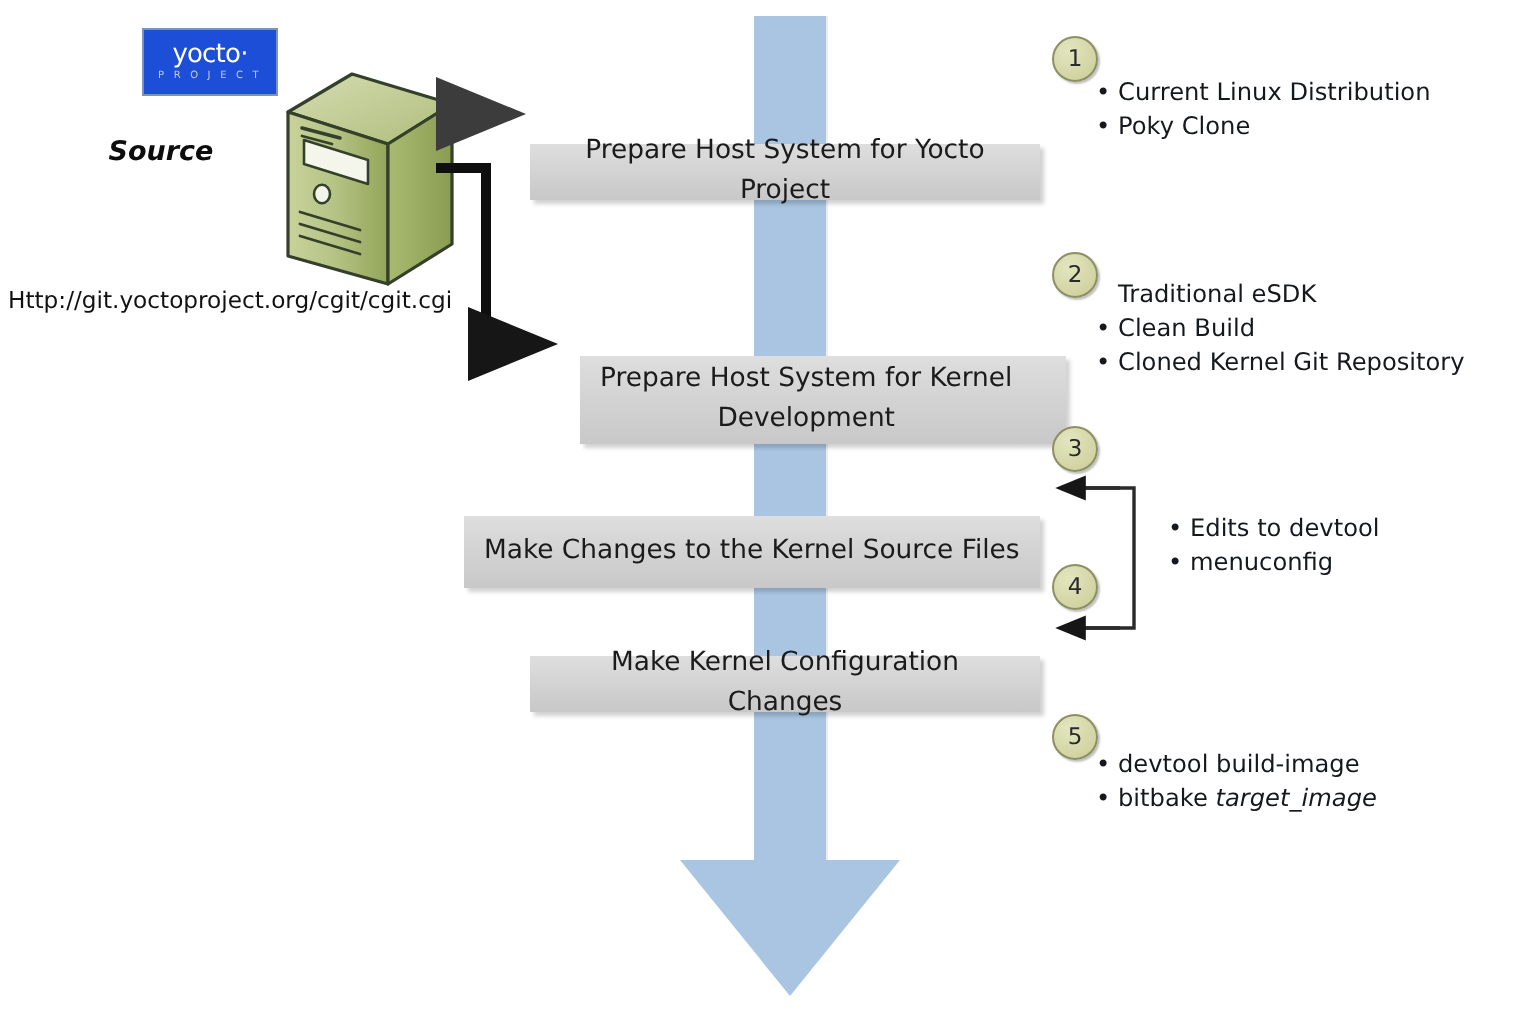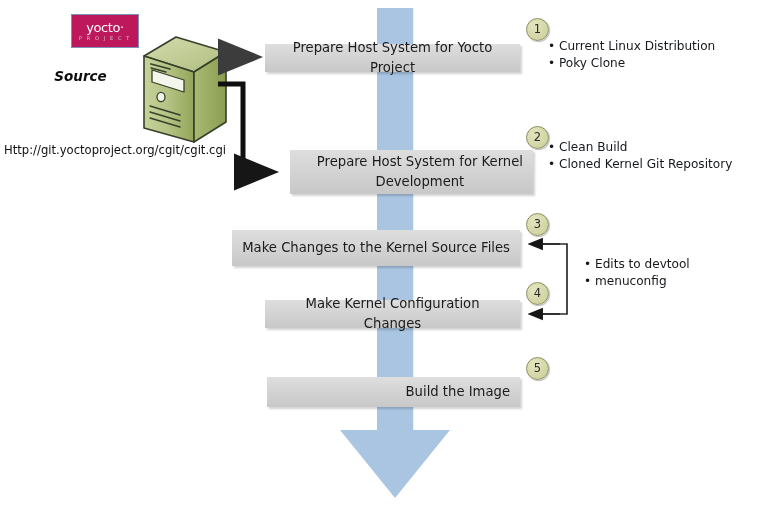--- a/index.html
+++ b/index.html
@@ -10,22 +10,22 @@
   
   .spine{position:absolute;left:377px;top:8px;width:36px;height:425px;
          background:#a9c5e2;box-shadow:1px 0 0 rgba(0,0,0,0.07);}
   .spine-head{position:absolute;left:340px;top:430px;width:0;height:0;
          border-left:55px solid transparent;border-right:55px solid transparent;
          border-top:68px solid #a9c5e2;}
 
   
   .box{position:absolute;background:linear-gradient(180deg,#dedede 0%,#d4d4d4 45%,#c8c8c8 100%);
        box-shadow:2px 2px 2px rgba(0,0,0,0.18);
-       display:flex;align-items:center;justify-content:flex-end;text-align:center;
-       font-size:13.2px;color:#1b1b1b;line-height:1.5;box-sizing:border-box;padding:0 10px;}
+       display:flex;align-items:center;justify-content:flex-start;text-align:center;
+       font-size:13.2px;color:#1b1b1b;line-height:1.5;box-sizing:border-box;padding:0 10px;margin-top:28px;}
 
   #box1{left:265px;top:44px;width:255px;height:28px;}
   #box2{left:290px;top:150px;width:243px;height:44px;}
   #box3{left:232px;top:230px;width:288px;height:36px;}
   #box4{left:265px;top:300px;width:255px;height:28px;}
   #box5{left:267px;top:377px;width:253px;height:30px;}
 
   
   .badge{position:absolute;width:23px;height:23px;border-radius:50%;
          background:radial-gradient(circle at 35% 30%,#e3e5bf 0%,#d2d4a3 70%,#c4c695 100%);
@@ -42,21 +42,21 @@
   .bullets div{white-space:nowrap;}
   .bullets div span.b{display:inline-block;width:11px;}
   .bullets div.cont{padding-left:11px;}
   #bul1{left:548px;top:38px;}
   #bul2{left:548px;top:139px;}
   #bul3{left:584px;top:256px;}
   #bul5{left:548px;top:374px;}
   .ital{font-style:italic;}
 
   
-  #logo{position:absolute;left:71px;top:14px;width:68px;height:34px;background:#be185d;
+  #logo{position:absolute;left:71px;top:14px;width:68px;height:34px;background:#1d4ed8;
         border:1.5px solid #7d93b5;box-sizing:border-box;}
   #logo .l1{position:absolute;left:0;right:0;top:5px;text-align:center;color:#ffffff;
         font-size:13px;letter-spacing:-0.4px;}
   #logo .l2{position:absolute;left:0;right:0;top:20px;text-align:center;color:#c9c9c9;
         font-size:5px;letter-spacing:1.6px;}
   #srcLabel{position:absolute;left:18px;top:66px;width:125px;text-align:center;
         font-weight:bold;font-size:13.5px;line-height:21px;color:#0d0d0d;font-style:italic;}
   #urlLabel{position:absolute;left:4px;top:143px;font-size:11.6px;color:#111;white-space:nowrap;}
 
   
@@ -148,39 +148,41 @@
   </div>
 
   <div class="box" id="box3">
     <span>Make Changes to the Kernel Source Files</span>
   </div>
 
   <div class="box" id="box4">
     <span>Make Kernel Configuration Changes</span>
   </div>
 
-  <div class="box" id="box5">
-    <span>Build the Image</span>
-  </div>
 
   <div class="badge" id="badge1">1</div>
   <div class="badge" id="badge2">2</div>
   <div class="badge" id="badge3">3</div>
   <div class="badge" id="badge4">4</div>
   <div class="badge" id="badge5">5</div>
 
   <div class="bullets" id="bul1">
     <div><span class="b">•</span><span>Current Linux Distribution</span></div>
     <div><span class="b">•</span><span>Poky Clone</span></div>
   </div>
 
   <div class="bullets" id="bul2">
+    <div class="cont"><span>Traditional eSDK</span></div>
     <div><span class="b">•</span><span>Clean Build</span></div>
     <div><span class="b">•</span><span>Cloned Kernel Git Repository</span></div>
   </div>
 
   <div class="bullets" id="bul3">
     <div><span class="b">•</span><span>Edits to devtool</span></div>
     <div><span class="b">•</span><span>menuconfig</span></div>
   </div>
 
+  <div class="bullets" id="bul5">
+    <div><span class="b">•</span><span>devtool build-image</span></div>
+    <div><span class="b">•</span><span>bitbake </span><span class="ital">target_image</span></div>
+  </div>
 
 </div>
 
 </body></html>

